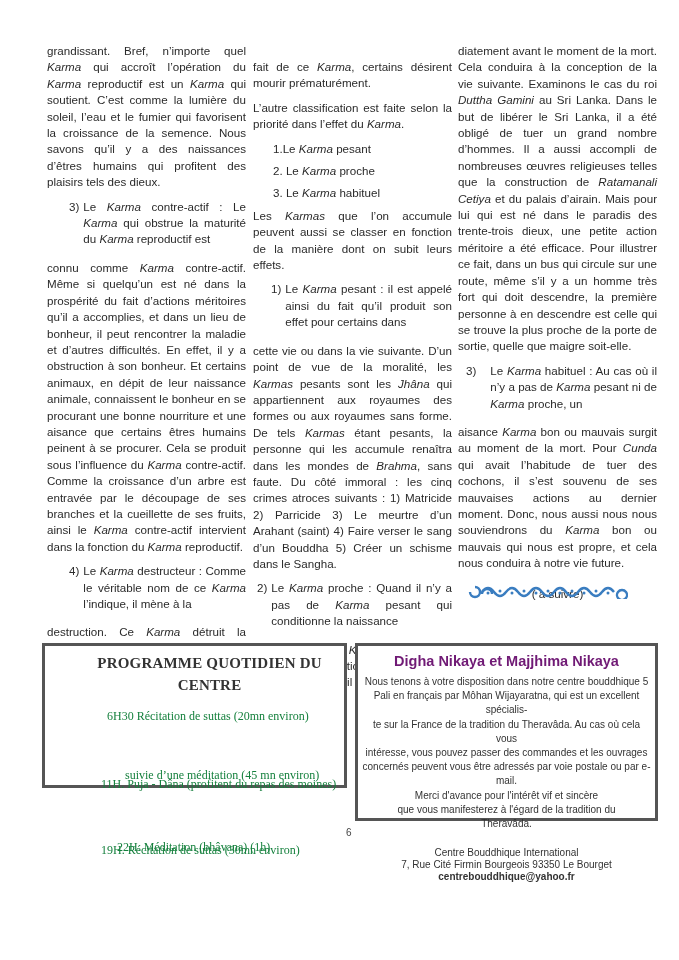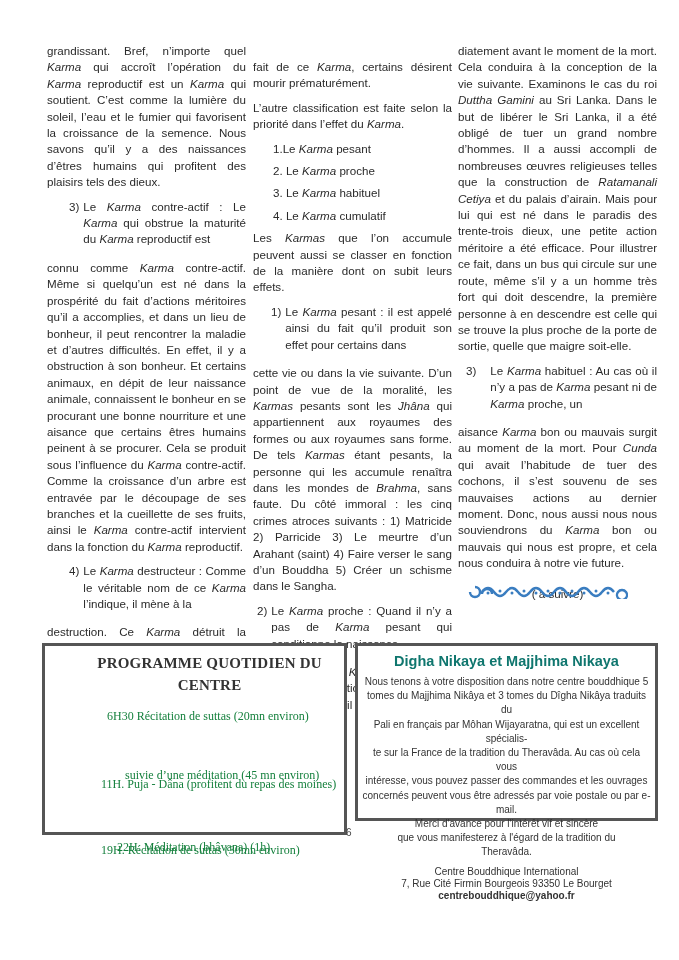--- a/index.html
+++ b/index.html
@@ -11,25 +11,25 @@
   .c3 { left:458px; width:199px; }
   .gap { height:8px; }
   .ind { padding-left:22px; }
   .num-item { display:flex; }
   .num-item .n { flex:0 0 auto; margin-right:4px; }
   .num-item .t { flex:1; }
   .center { text-align:center; }
   i { font-style:italic; }
   .ornament { position:absolute; left:468px; top:585px; font-family:"DejaVu Sans", sans-serif; color:#3a7dc0; font-size:14px; letter-spacing:-1px; }
   .box { position:absolute; border:3px solid #555; border-top-width:3px; box-sizing:border-box; background:#fff; }
-  .box1 { left:42px; top:643px; width:305px; height:192px; }
+  .box1 { left:42px; top:643px; width:305px; height:145px; }
   .box2 { left:355px; top:643px; width:303px; height:178px; }
   .b1-title { font-family:"Liberation Serif", serif; font-weight:bold; font-size:15px; line-height:22px; text-align:center; color:#333; margin:6px 10px 0 40px; letter-spacing:0.2px; }
   .b1-line { font-family:"Liberation Serif", serif; font-size:12px; color:#15803d; position:absolute; white-space:nowrap; }
-  .b2-title { font-family:"Liberation Sans", sans-serif; font-weight:bold; font-size:14.5px; text-align:center; color:#0f766e; margin-top:7px; }
+  .b2-title { font-family:"Liberation Sans", sans-serif; font-weight:bold; font-size:14.5px; text-align:center; color:#701a75; margin-top:7px; }
   .b2-body { font-family:"Liberation Sans", sans-serif; font-size:10px; line-height:14.2px; text-align:center; color:#333; margin:6px 4px 0 4px; }
   .b2-body b { font-weight:bold; }
   .pagenum { position:absolute; left:346px; top:827px; font-family:"Liberation Sans", sans-serif; font-size:10px; color:#444; }
 </style>
 </head>
 <body>
 
 <div class="col c1">
   <p><span>grandissant. Bref, n’importe quel </span><i>Karma</i><span> qui accroît l’opération du </span><i>Karma</i><span> reproductif est un </span><i>Karma</i><span> qui soutient. C’est comme la lumière du soleil, l’eau et le fumier qui favorisent la croissance de la semence. Nous savons qu’il y a des naissances d’êtres humains qui profitent des plaisirs tels des dieux.</span></p>
   <div class="gap"></div>
@@ -50,21 +50,20 @@
 
 <div class="col c2">
   <p><span>fait de ce </span><i>Karma</i><span>, certains désirent mourir prématurément.</span></p>
   <div class="gap"></div>
   <p><span>L’autre classification est faite selon la priorité dans l’effet du </span><i>Karma</i><span>.</span></p>
   <div class="gap"></div>
   <div style="padding-left:20px;">
     <div style="margin-bottom:6px"><span>1.Le </span><i>Karma</i><span> pesant</span></div>
     <div style="margin-bottom:6px"><span>2. Le </span><i>Karma</i><span> proche</span></div>
     <div style="margin-bottom:6px"><span>3. Le </span><i>Karma</i><span> habituel</span></div>
-    <div style="margin-bottom:6px"><span>4. Le </span><i>Karma</i><span> cumulatif</span></div>
   </div>
   <p><span>Les </span><i>Karmas</i><span> que l’on accumule peuvent aussi se classer en fonction de la manière dont on subit leurs effets.</span></p>
   <div class="gap"></div>
   <div class="num-item" style="padding-left:18px">
     <span class="n">1)</span>
     <span class="t"><span>Le </span><i>Karma</i><span> pesant : il est appelé ainsi du fait qu’il produit son effet pour certains dans</span></span>
   </div>
   <div class="gap" style="height:12px"></div>
   <p><span>cette vie ou dans la vie suivante. D’un point de vue de la moralité, les </span><i>Karmas</i><span> pesants sont les </span><i>Jhâna</i><span> qui appartiennent aux royaumes des formes ou aux royaumes sans forme. De tels </span><i>Karmas</i><span> étant pesants, la personne qui les accumule renaîtra dans les mondes de </span><i>Brahma</i><span>, sans faute. Du côté immoral : les cinq crimes atroces suivants : 1) Matricide 2) Parricide 3) Le meurtre d’un Arahant (saint) 4) Faire verser le sang d’un Bouddha 5) Créer un schisme dans le Sangha.</span></p>
   <div class="gap"></div>
@@ -120,27 +119,26 @@
   <div class="b1-line" style="left:56px; top:131px;">11H. Puja - Dâna (profitent du repas des  moines)</div>
 
 </div>
 <div class="b1-line" style="left:101px; top:843px;">19H. Récitation de suttas (30mn environ)</div>
 <div class="b1-line" style="left:117px; top:840px; z-index:2;">22H. Méditation (bhâvana) (1h)</div>
 
 <div class="box box2">
   <div class="b2-title">Digha Nikaya et Majjhima Nikaya</div>
   <div class="b2-body">
     <div>Nous tenons à votre disposition dans notre centre bouddhique 5</div>
-    <div>tomes du Majjhima Nikâya et 3 tomes du Dîgha Nikâya traduits du</div>
     <div>Pali en français par Môhan Wijayaratna, qui est un excellent spécialis-</div>
     <div>te sur la France de la tradition du Theravâda. Au cas où cela vous</div>
     <div>intéresse, vous pouvez passer des commandes et les ouvrages</div>
     <div>concernés peuvent vous être adressés par voie postale ou par e-mail.</div>
     <div>Merci d'avance pour l'intérêt vif et sincère</div>
     <div>que vous manifesterez à l'égard de la tradition du</div>
     <div>Theravâda.</div>
-    <div style="line-height:12px; margin-top:6px">Centre Bouddhique International</div>
+    <div style="line-height:12px; margin-top:16px">Centre Bouddhique International</div>
     <div style="line-height:12px">7, Rue Cité Firmin Bourgeois 93350 Le Bourget</div>
     <div style="line-height:12px"><b>centrebouddhique@yahoo.fr</b></div>
   </div>
 </div>
 
 <div class="pagenum">6</div>
 
 </body></html>

